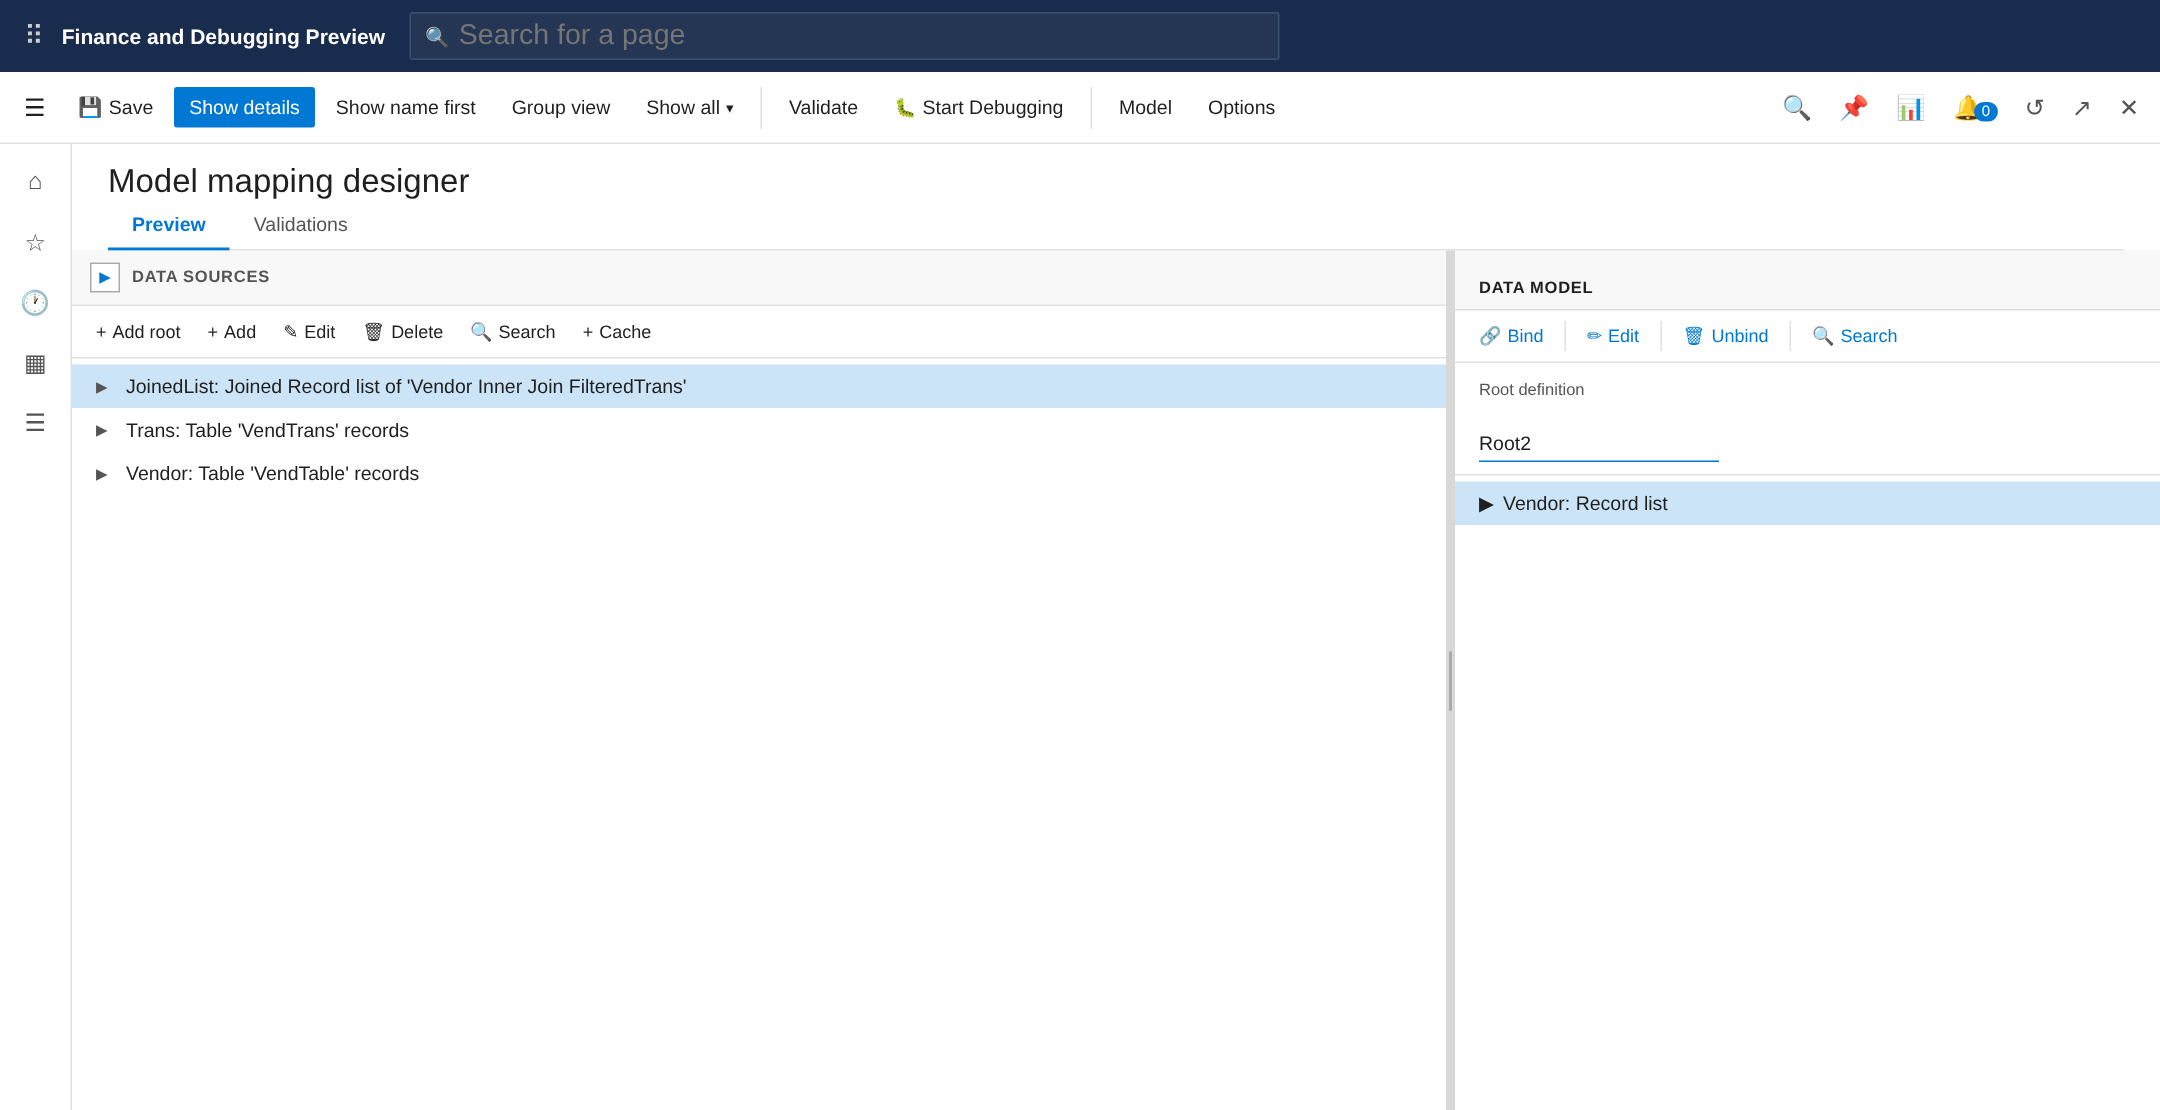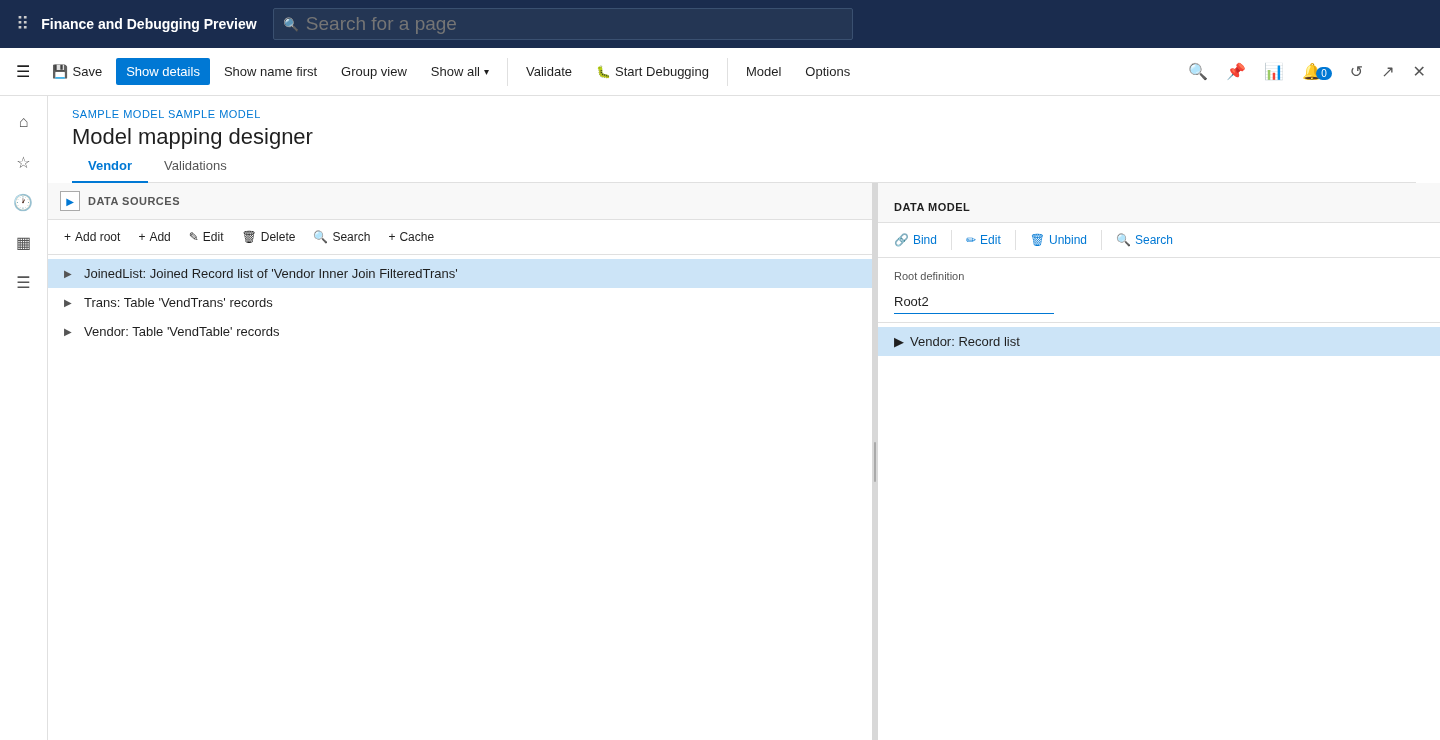--- a/index.html
+++ b/index.html
@@ -277,21 +277,21 @@
       cursor: pointer;
       display: flex;
       align-items: center;
       justify-content: center;
       font-size: 10px;
       color: #0078d4;
     }
 
     
     .data-model-panel {
-      width: 562px;
+      width: 470px;
       background: #fff;
       display: flex;
       flex-direction: column;
       overflow: hidden;
     }
     .dm-header {
       padding: 16px 16px 8px 16px;
       background: #f8f8f8;
       border-bottom: 1px solid #e0e0e0;
     }
@@ -322,21 +322,21 @@
       border-radius: 2px;
     }
     .dm-btn-separator { width: 1px; height: 20px; background: #e0e0e0; margin: 0 4px; }
     .dm-root-section {
       padding: 12px 16px 8px 16px;
       border-bottom: 1px solid #e0e0e0;
     }
     .dm-root-label {
       font-size: 11px;
       color: #555;
-      margin-bottom: 8px;
+      margin-bottom: 18px;
     }
     .dm-root-input {
       border: none;
       border-bottom: 1px solid #0078d4;
       padding: 4px 0;
       font-size: 13px;
       color: #1f1f1f;
       outline: none;
       background: transparent;
       width: 160px;
@@ -451,24 +451,23 @@
     <button class="sidebar-icon-btn">⌂</button>
     <button class="sidebar-icon-btn">☆</button>
     <button class="sidebar-icon-btn">🕐</button>
     <button class="sidebar-icon-btn">▦</button>
     <button class="sidebar-icon-btn">☰</button>
   </div>
 
   <div class="content-area">
 
     <div class="page-header">
-      <div class="breadcrumb">SAMPLE MODEL SAMPLE MODEL</div>
       <div class="page-title">Model mapping designer</div>
       <div class="tabs">
-        <button class="tab active">Vendor</button>
+        <button class="tab active">Preview</button>
         <button class="tab">Validations</button>
       </div>
     </div>
 
     <div class="content-body">
 
       <div class="left-panel-area">
 
         <div class="panel-header-row">
           <button class="expand-btn">▶</button>

